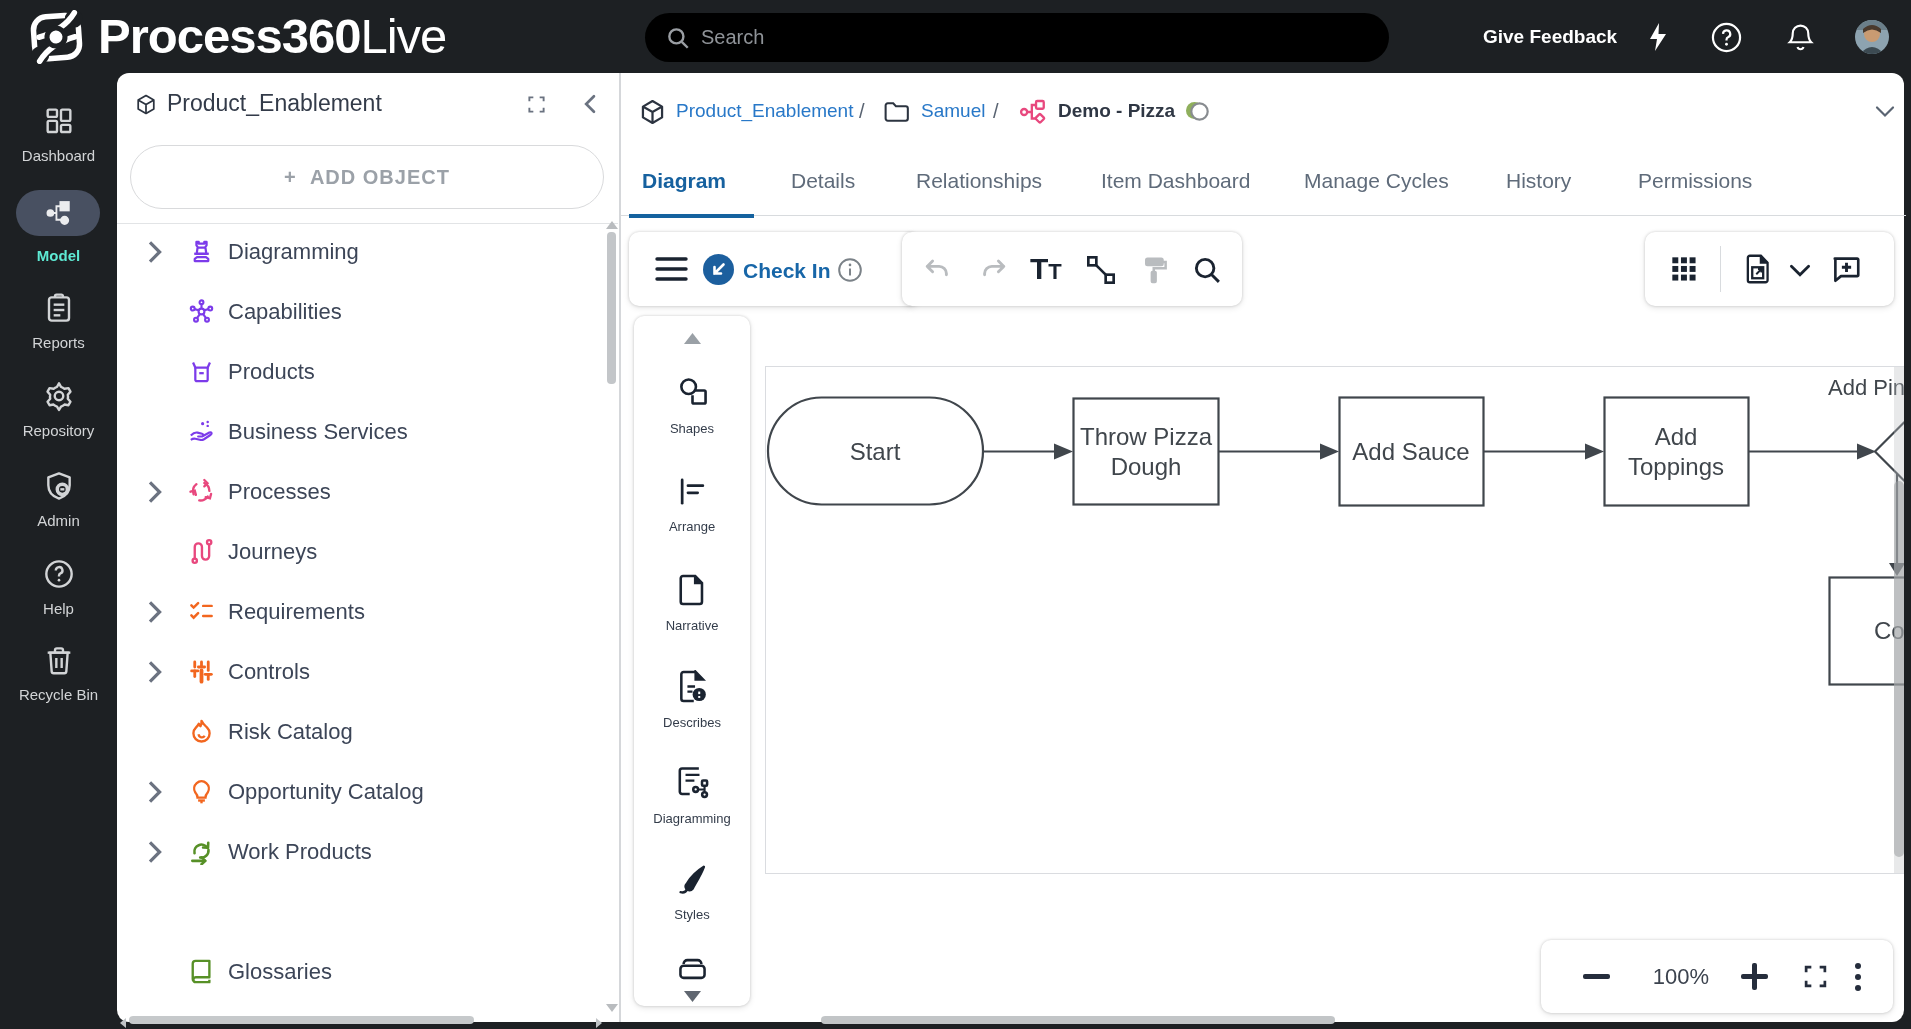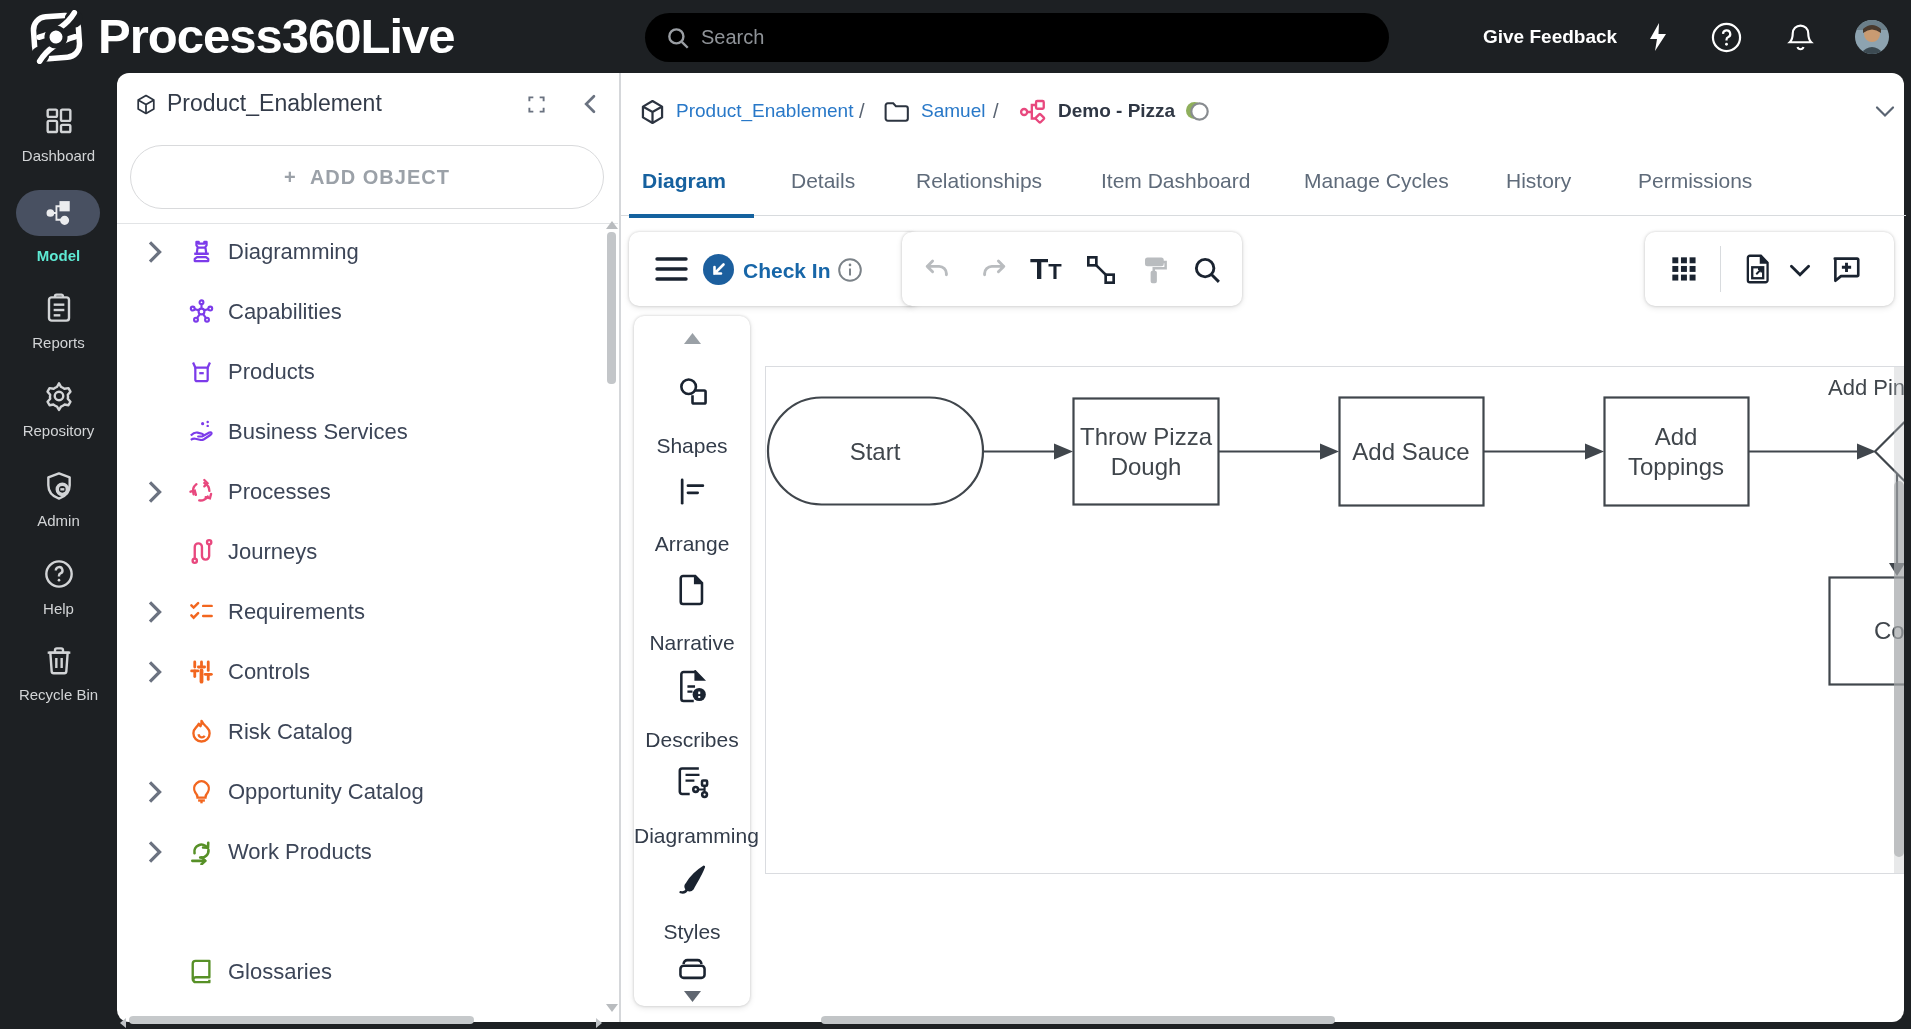--- a/index.html
+++ b/index.html
@@ -4,21 +4,21 @@
 <style>
 * { margin:0; padding:0; box-sizing:border-box; }
 html,body { width:1911px; height:1029px; overflow:hidden; }
 body { font-family:"Liberation Sans", sans-serif; background:#1d2023; }
 #app { position:relative; width:1911px; height:1029px; background:#1d2023; }
 
 
 #topbar { position:absolute; left:0; top:0; width:1911px; height:73px; background:#1d2023; }
 #logo { position:absolute; left:28px; top:10px; }
 #brand { position:absolute; left:98px; top:8px; font-size:49px; color:#fff; font-weight:bold; letter-spacing:-1px; }
-#brand .lt { font-weight:700; }
+#brand .lt { font-weight:400; }
 #searchbox { position:absolute; left:645px; top:13px; width:744px; height:49px; background:#000000; border-radius:25px; }
 #searchbox svg { position:absolute; left:20px; top:12px; }
 #searchbox .ph { position:absolute; left:56px; top:13px; font-size:20px; color:#8f9398; }
 #givefb { position:absolute; left:1483px; top:26px; font-size:19px; font-weight:bold; color:#fff; }
 .tbico { position:absolute; top:22px; }
 
 
 #snav { position:absolute; left:0; top:73px; width:117px; height:949px; background:#1d2023; }
 .navitem { position:absolute; left:0; width:117px; text-align:center; color:#d2d4d6; }
 .navitem .lbl { font-size:15px; margin-top:6px; }
@@ -58,21 +58,21 @@
 .tab.act { color:#16619f; font-weight:bold; }
 #tabline { position:absolute; left:0; top:142px; width:1285px; height:1px; background:#d8dbde; }
 #tabuline { position:absolute; left:8px; top:141px; width:125px; height:4px; background:#15629f; }
 
 .card { position:absolute; background:#fff; border-radius:10px; box-shadow:0 0 3px rgba(0,0,0,0.18), 0 2px 6px rgba(0,0,0,0.10); }
 #tcard1 { left:8px; top:159px; width:290px; height:74px; }
 #tcard2 { left:281px; top:159px; width:340px; height:74px; }
 #tcard3 { left:1024px; top:159px; width:249px; height:74px; }
 #palette { left:13px; top:243px; width:116px; height:690px; }
 .pit { position:absolute; width:116px; text-align:center; }
-.pit .plbl { font-size:21px; color:#333c4a; margin-top:21px; }
+.pit .plbl { font-size:13px; color:#333c4a; margin-top:8px; }
 #zoomcard { left:920px; top:867px; width:352px; height:73px; }
 
 #canvas { position:absolute; left:144px; top:293px; width:1139px; height:508px; border:1px solid #dadce0; border-right:none; overflow:hidden; }
 #cv-sb-track { position:absolute; left:1128px; top:0px; width:10px; height:506px; background:rgba(190,193,195,0.35); }
 #cv-sb { position:absolute; left:1128px; top:114px; width:10px; height:376px; background:rgba(155,158,161,0.55); border-radius:5px; }
 
 #mh-sb { position:absolute; left:200px; top:943px; width:514px; height:8px; background:#c2c5c7; border-radius:4px; }
 </style>
 </head>
 <body>
@@ -553,16 +553,34 @@
           <text x="910" y="78" text-anchor="middle">Add</text>
           <text x="910" y="108" text-anchor="middle">Toppings</text>
           <text x="1136" y="272" text-anchor="middle">Cook</text>
           <text x="1062" y="28" font-size="22">Add Pineap</text>
         </g>
       </svg>
       <div id="cv-sb-track"></div>
       <div id="cv-sb"></div>
     </div>
 
+    <div class="card" id="zoomcard">
+      <svg style="position:absolute; left:42px; top:34px" width="27" height="5" viewBox="0 0 27 5">
+          <rect width="27" height="5" rx="2" fill="#252d3c"></rect>
+        </svg>
+      <div style="position:absolute; left:92px; top:24px; width:96px; text-align:center; font-size:22px; color:#3c434e">100%</div>
+      <svg style="position:absolute; left:200px; top:23px" width="27" height="27" viewBox="0 0 27 27">
+          <rect y="11" width="27" height="5" rx="2" fill="#252d3c"></rect>
+          <rect x="11" width="5" height="27" rx="2" fill="#252d3c"></rect>
+        </svg>
+      <svg style="position:absolute; left:262px; top:24px" width="25" height="25" viewBox="0 0 24 24" fill="none" stroke="#252d3c" stroke-width="2.6">
+          <path d="M3 8 V3 h5 M16 3 h5 v5 M21 16 v5 h-5 M8 21 H3 v-5"></path>
+        </svg>
+      <svg style="position:absolute; left:314px; top:22px" width="6" height="30" viewBox="0 0 6 30">
+          <circle cx="3" cy="4" r="3" fill="#252d3c"></circle>
+          <circle cx="3" cy="15" r="3" fill="#252d3c"></circle>
+          <circle cx="3" cy="26" r="3" fill="#252d3c"></circle>
+        </svg>
+    </div>
     <div id="mh-sb"></div>
   </div>
 
 </div>
 
 </body></html>

